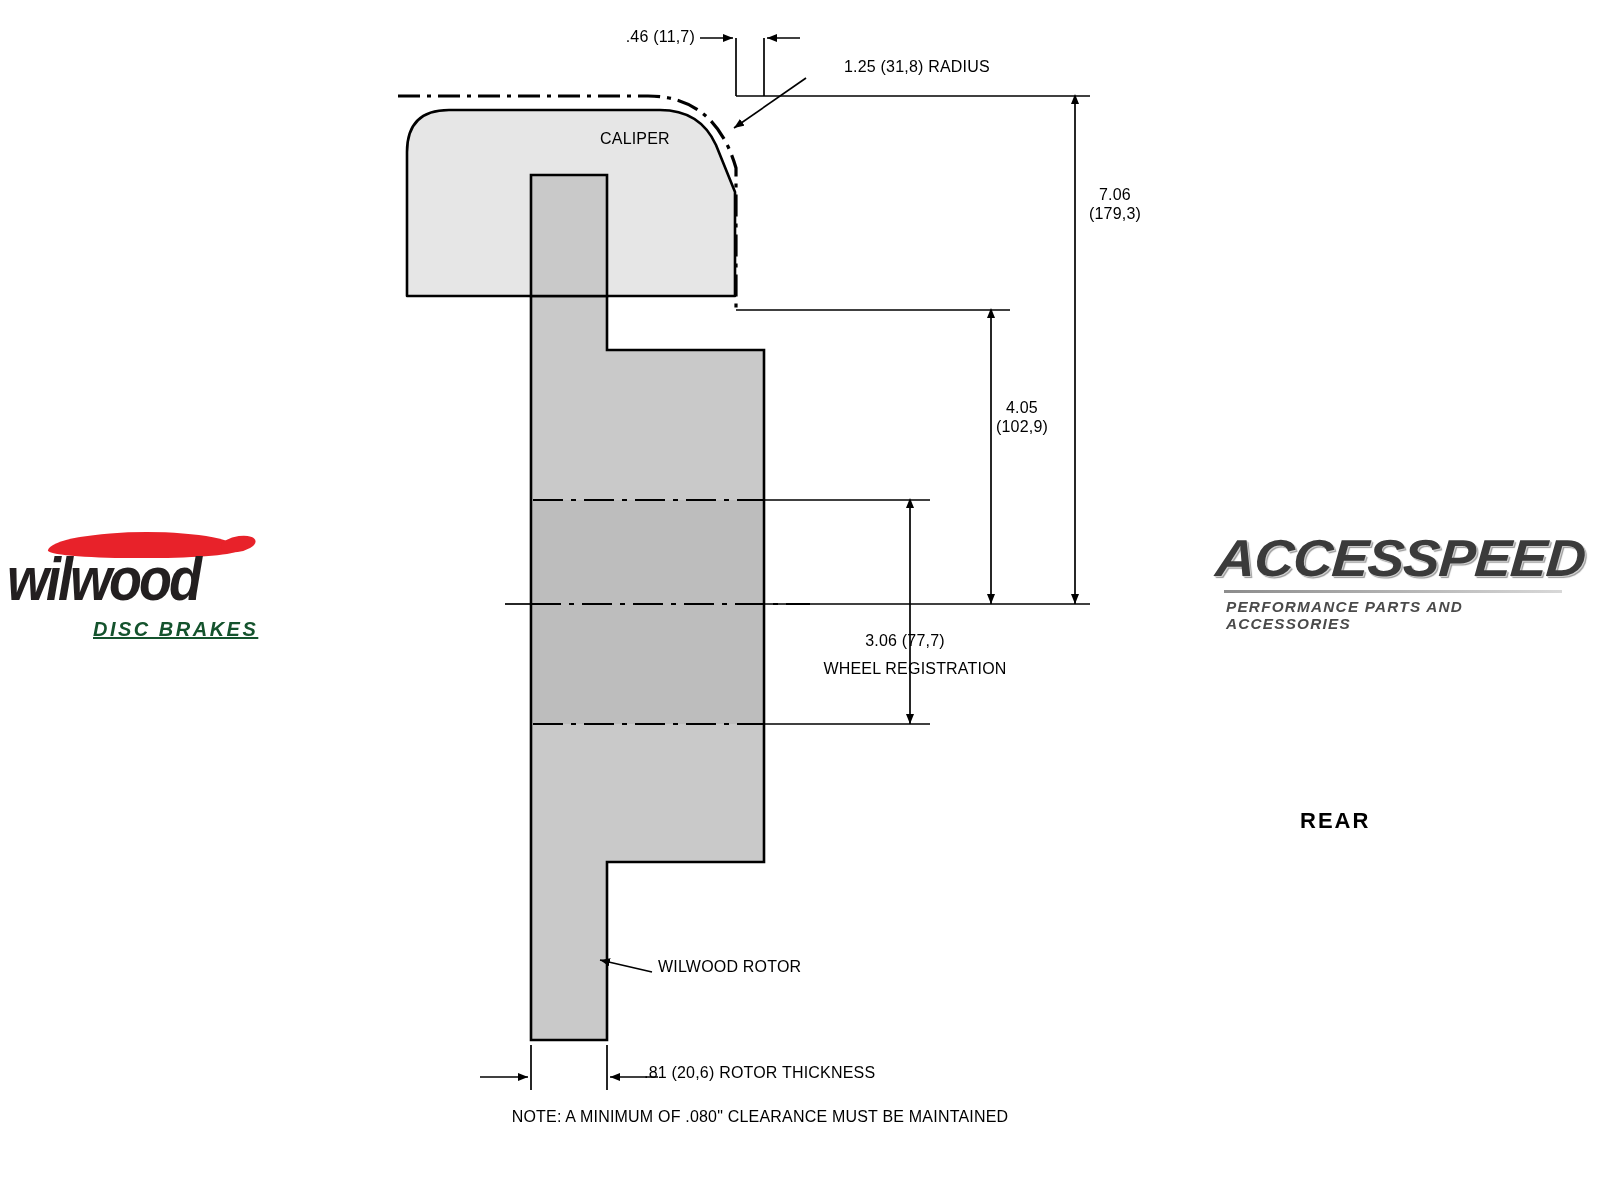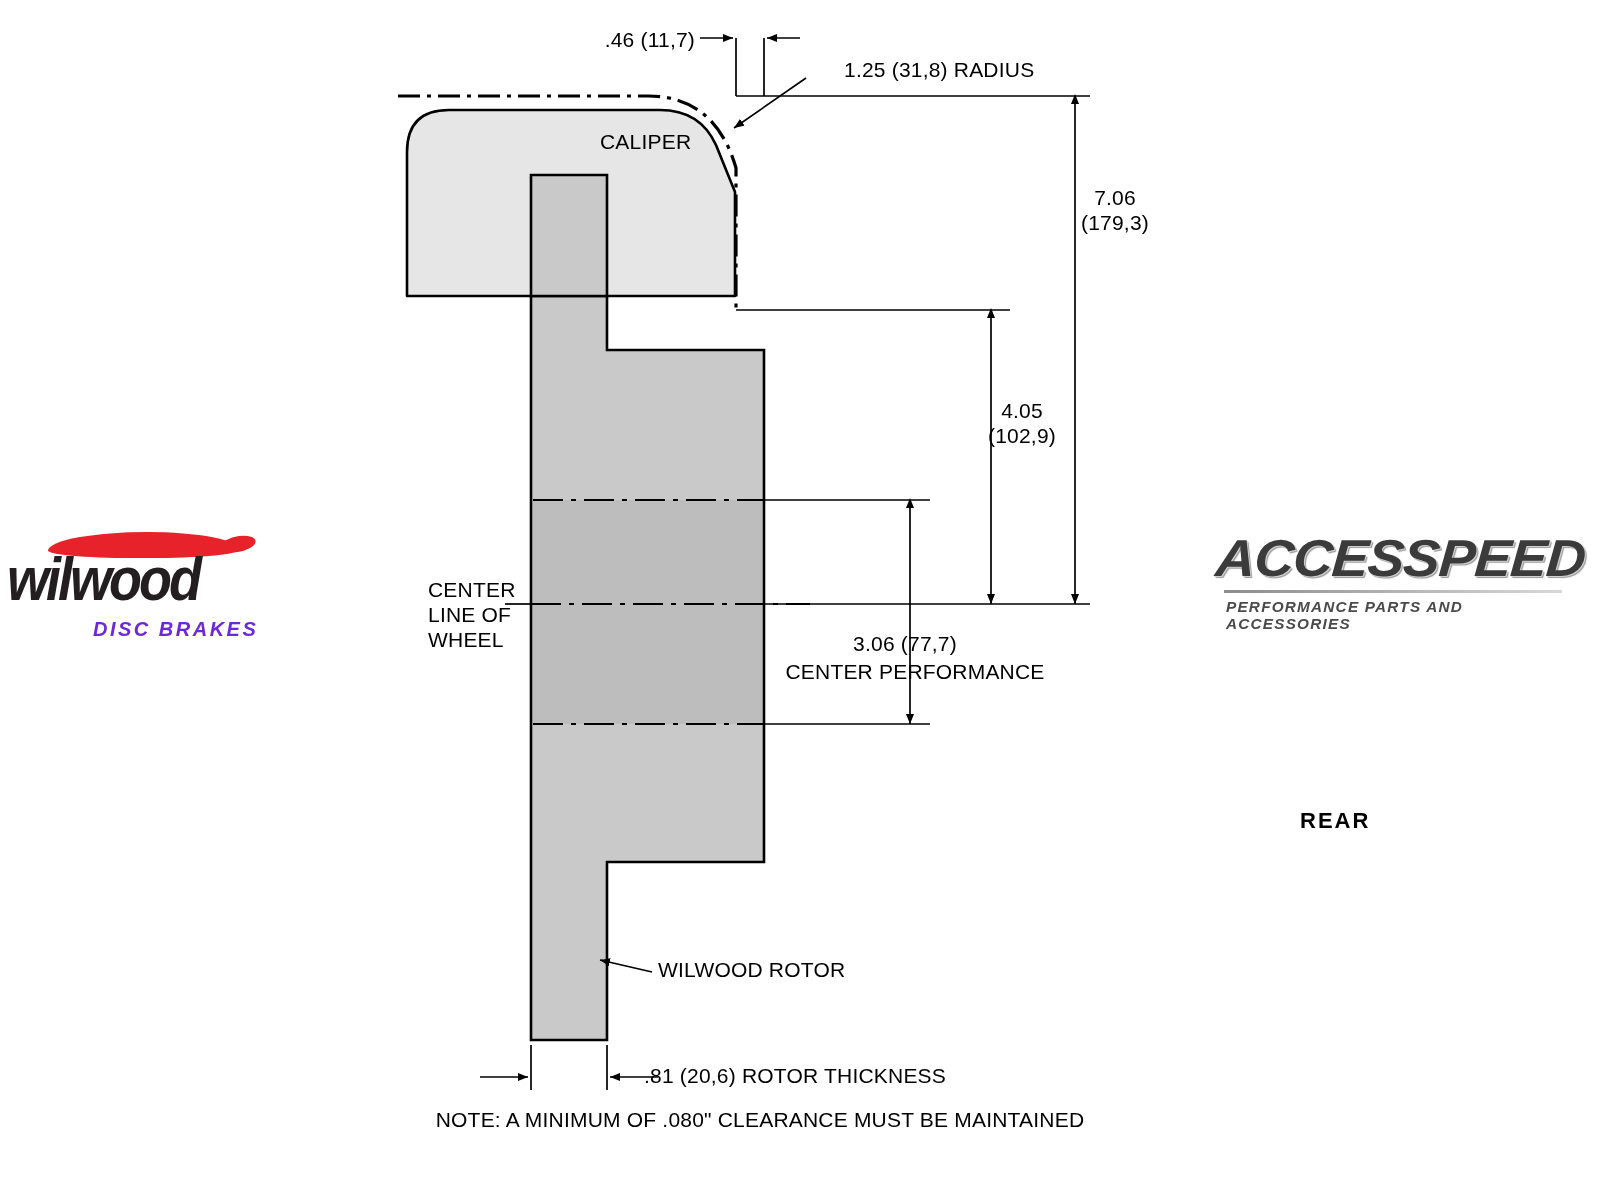--- a/index.html
+++ b/index.html
@@ -20,21 +20,21 @@
     left: 0; top: 0;
     width: 1600px;
     height: 1200px;
   }
   .abs { position: absolute; }
 
   
   .txt {
     position: absolute;
     font-family: "Liberation Sans", sans-serif;
-    font-size: 21px;
+    font-size: 16px;
     color: #000;
     white-space: pre;
     line-height: 1.18;
     letter-spacing: 0.2px;
   }
   .txt.center { text-align: center; }
   .txt.right  { text-align: right; }
   .txt.bold   { font-weight: bold; }
 
   
@@ -80,21 +80,22 @@
   }
   .ww-sub {
     position: absolute;
     left: 86px;
     top: 88px;
     font-family: "Liberation Sans", sans-serif;
     font-weight: bold;
     font-size: 20px;
     font-style: italic;
     letter-spacing: 2.5px;
-    color: #6d28d9;
+    color: #14532d;
+    text-decoration: underline;
   }
 
   
   #accesspeed-logo {
     left: 1218px;
     top: 528px;
     width: 352px;
     height: 110px;
   }
   .ap-name {
@@ -221,26 +222,23 @@
   <div class="txt right" style="left:470px; top:28px; width:225px;">.46 (11,7)</div>
 
   <div class="txt" style="left:812px; top:58px;margin-left:32px;">1.25 (31,8) RADIUS</div>
 
   <div class="txt center" style="left:1040px; top:186px; width:150px;">7.06
 (179,3)</div>
 
   <div class="txt center" style="left:952px; top:399px; width:140px;">4.05
 (102,9)</div>
 
-  <div class="txt" style="left:428px; top:578px; width:130px;">CENTER
-LINE OF
-WHEEL</div>
 
   <div class="txt center" style="left:790px; top:632px; width:230px;">3.06 (77,7)</div>
-  <div class="txt center" style="left:770px; top:660px; width:290px;">CENTER PERFORMANCE</div>
+  <div class="txt center" style="left:770px; top:660px; width:290px;">WHEEL REGISTRATION</div>
 
   <div class="txt" style="left:658px; top:958px;">WILWOOD ROTOR</div>
 
   <div class="txt" style="left:644px; top:1064px;text-align:right;">.81 (20,6) ROTOR THICKNESS</div>
 
   <div class="txt center" style="left:300px; top:1108px; width:920px;">NOTE: A MINIMUM OF .080" CLEARANCE MUST BE MAINTAINED</div>
 
   <div class="txt bold" style="left:1300px; top:808px; font-size:22px; letter-spacing:2px;">REAR</div>
 
   <div class="abs" id="wilwood-logo">

